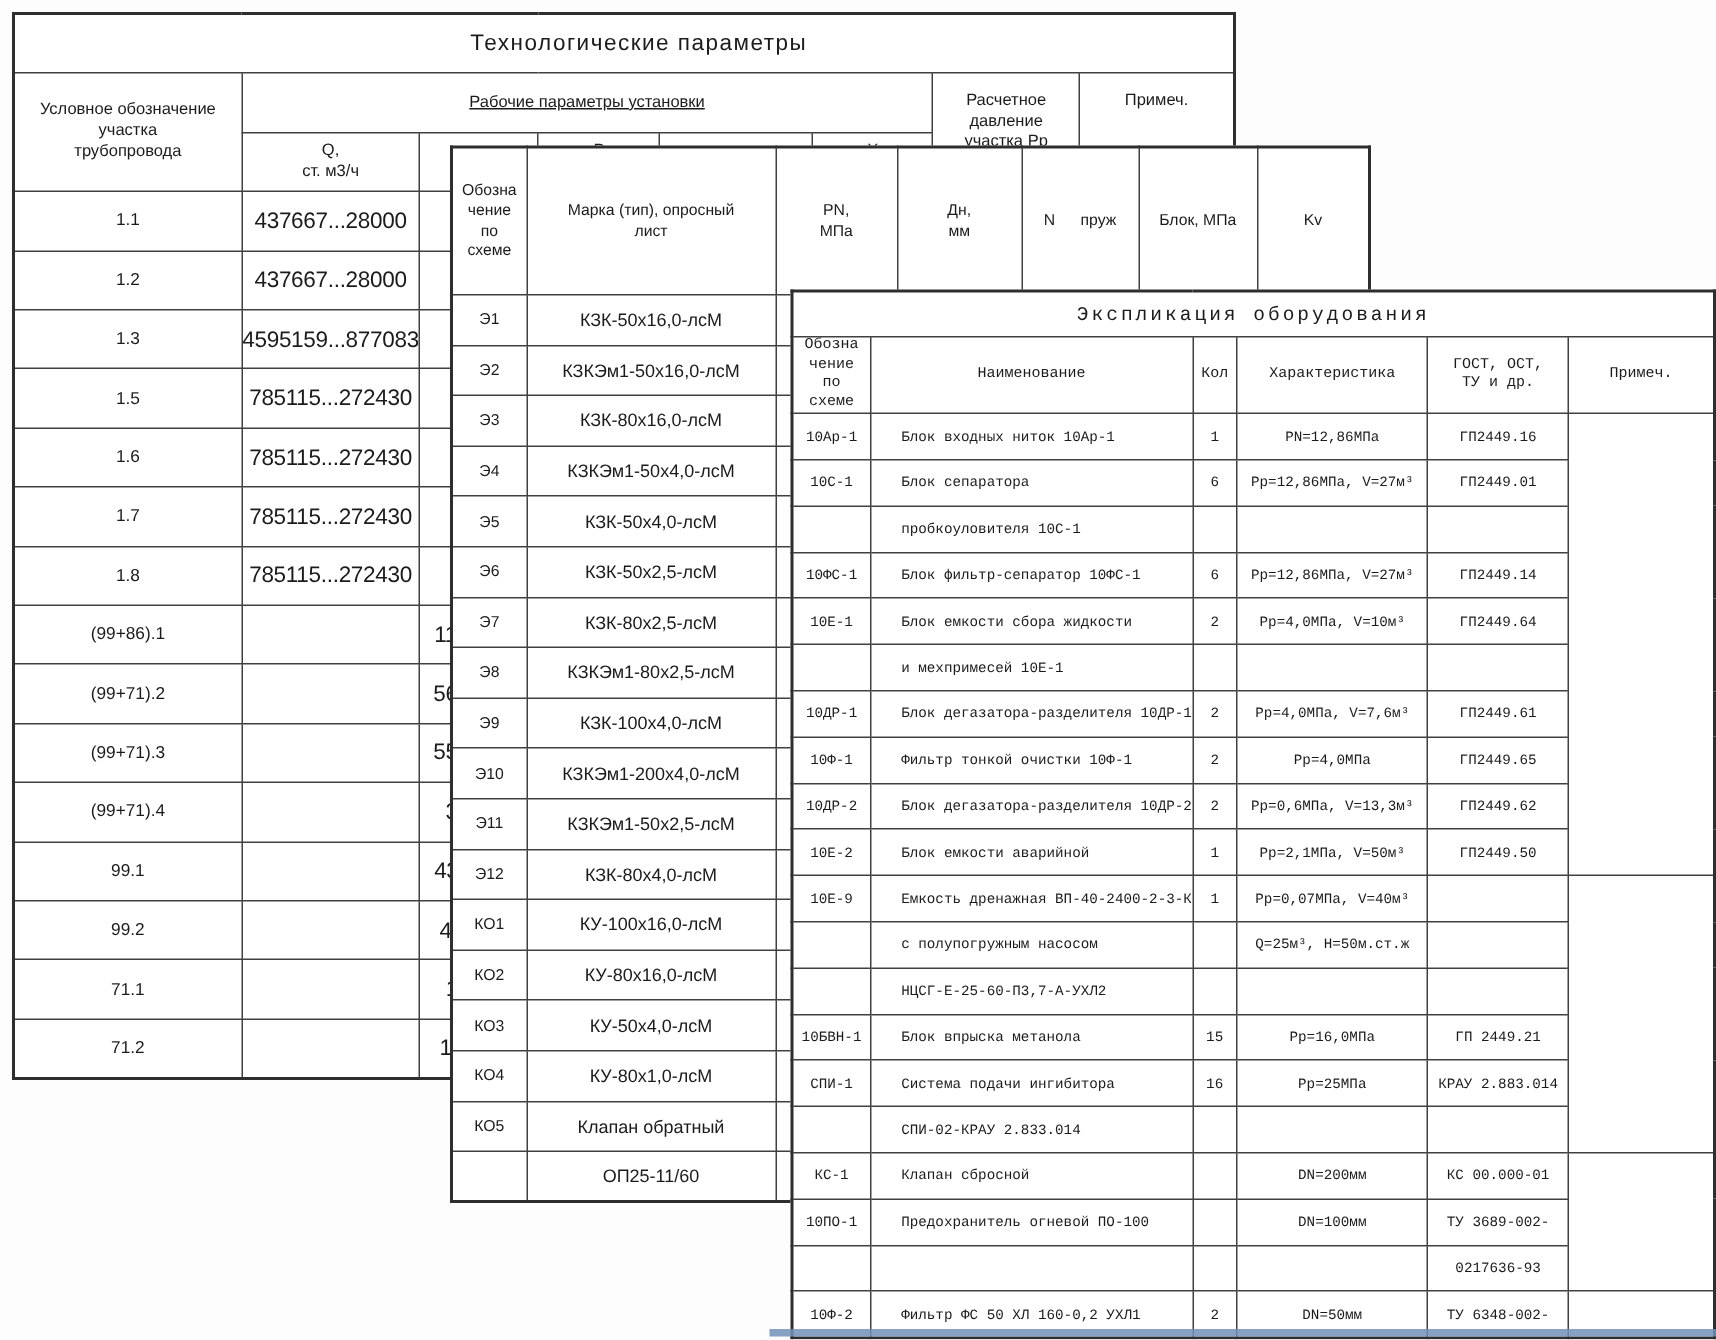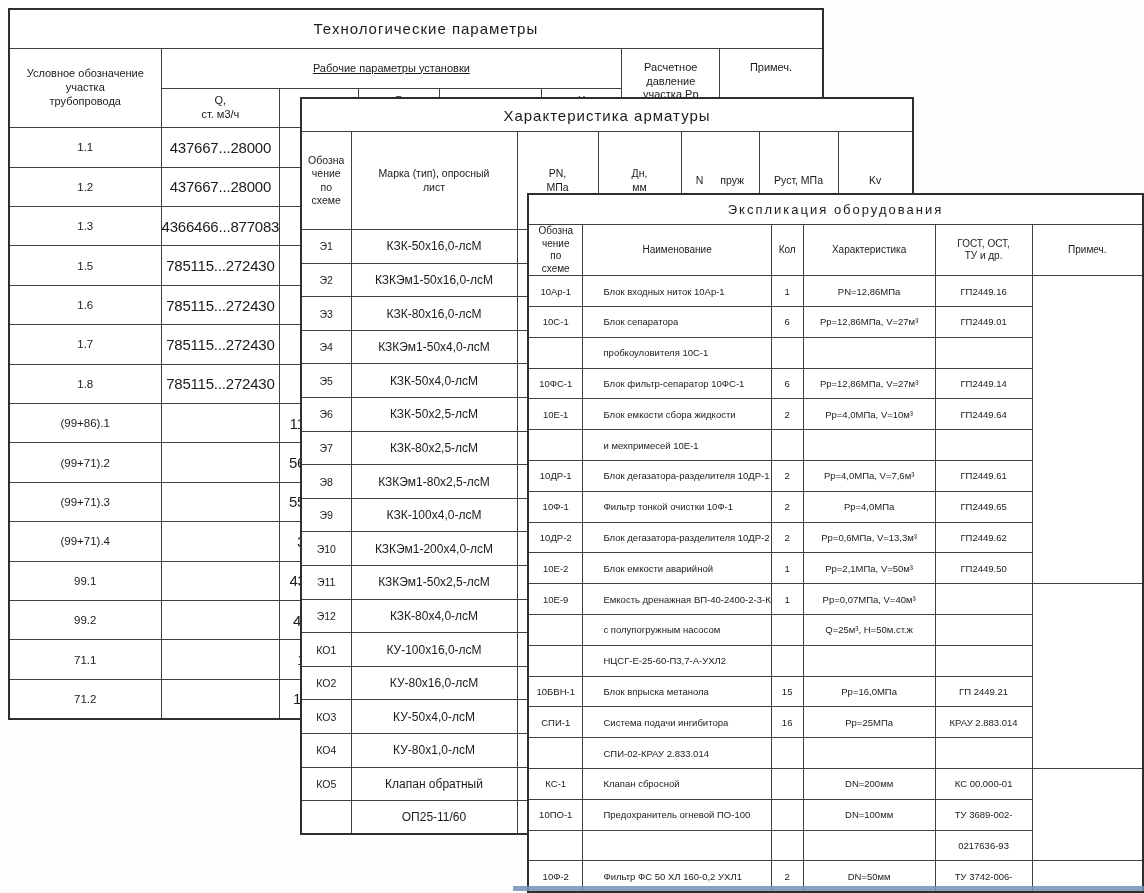--- a/index.html
+++ b/index.html
@@ -18,21 +18,21 @@
   .top{vertical-align:top;padding-top:12px;}
   .lettertop{vertical-align:top;padding-top:5px;}
   .gcell{word-spacing:16px;}
   .nspring{word-spacing:14px;}
   
   .t1 .title-row td{height:26px;padding-left:20px;} .t1 .h1 .group{height:39px;text-decoration:underline;}
   .t1 tbody tr{height:39.4px;}
   .t2 .title-row td{height:29px;} .t2 .hrow td{height:97px;}
   .t2 tbody tr{height:33.6px;}
   .t3 .title-row td{height:26px;} .t3 .hrow td{height:49px;}
-  .t3 tbody tr{height:30.8px;}
+  .t3 tbody tr{height:30.8px;font-family:Liberation Mono, monospace;}
   
   .t1 .c-id{font-size:11.5px;margin-left:18px;}
   .t1 .c-q,.t1 .c-g{font-size:15px;letter-spacing:-0.2px;}
   .t2 .c-id{font-size:10.5px;text-align:center;}
   .t2 .c-mark{font-size:12px;}
   .t3 tbody td{font-size:9.5px;}
   .t3 .c-id{font-size:9.5px;}
   .t3 .c-name{text-align:left;padding-left:20px;}
   .edge-line{position:absolute;left:513px;top:886px;width:631px;height:5px;
              background:#7291b8;opacity:.85;z-index:6;}
@@ -86,21 +86,21 @@
             <td class="c-q">437667...28000</td>
             <td class="c-g"></td>
           </tr>
           <tr>
             <td class="c-id">1.2</td>
             <td class="c-q">437667...28000</td>
             <td class="c-g"></td>
           </tr>
           <tr>
             <td class="c-id">1.3</td>
-            <td class="c-q">4366466...877083</td>
+            <td class="c-q">4595159...877083</td>
             <td class="c-g"></td>
           </tr>
           <tr>
             <td class="c-id">1.5</td>
             <td class="c-q">785115...272430</td>
             <td class="c-g"></td>
           </tr>
           <tr>
             <td class="c-id">1.6</td>
             <td class="c-q">785115...272430</td>
@@ -165,36 +165,33 @@
       <colgroup>
         <col style="width:50px">
           <col style="width:166px">
           <col style="width:81px">
         <col style="width:83px">
           <col style="width:78px">
           <col style="width:79px">
         <col style="width:75px">
       </colgroup>
       <tbody>
-          <tr class="title-row">
-        <td colspan="7" class="title">Характеристика арматуры</td>
-      </tr>
       <tr class="hrow">
         <td class="hc">Обозна
 чение
 по
 схеме</td>
         <td class="hc">Марка (тип), опросный
 лист</td>
         <td class="hc">PN,
 МПа</td>
         <td class="hc">Дн,
 мм</td>
         <td class="hc nspring">N пруж</td>
-        <td class="hc">Руст, МПа</td>
+        <td class="hc">Блок, МПа</td>
         <td class="hc">Kv</td>
       </tr>
       </tbody>
         <tbody>
           <tr>
             <td class="c-id">Э1</td>
             <td class="c-mark">КЗК-50х16,0-лсМ</td>
             <td class="c-pn"></td>
           </tr>
           <tr>
@@ -448,21 +445,21 @@
             <td class="c-name"></td>
             <td class="c-qty"></td>
             <td class="c-spec"></td>
             <td class="c-gost">0217636-93</td>
           </tr>
           <tr>
             <td class="c-id">10Ф-2</td>
             <td class="c-name">Фильтр ФС 50 ХЛ 160-0,2 УХЛ1</td>
             <td class="c-qty">2</td>
             <td class="c-spec">DN=50мм</td>
-            <td class="c-gost">ТУ 3742-006-</td>
+            <td class="c-gost">ТУ 6348-002-</td>
             <td class="c-note" rowspan="1"></td>
           </tr>
         </tbody>
     </table>
   </div>
 
   <div class="edge-line"></div>
 </div>
 
 </body></html>

